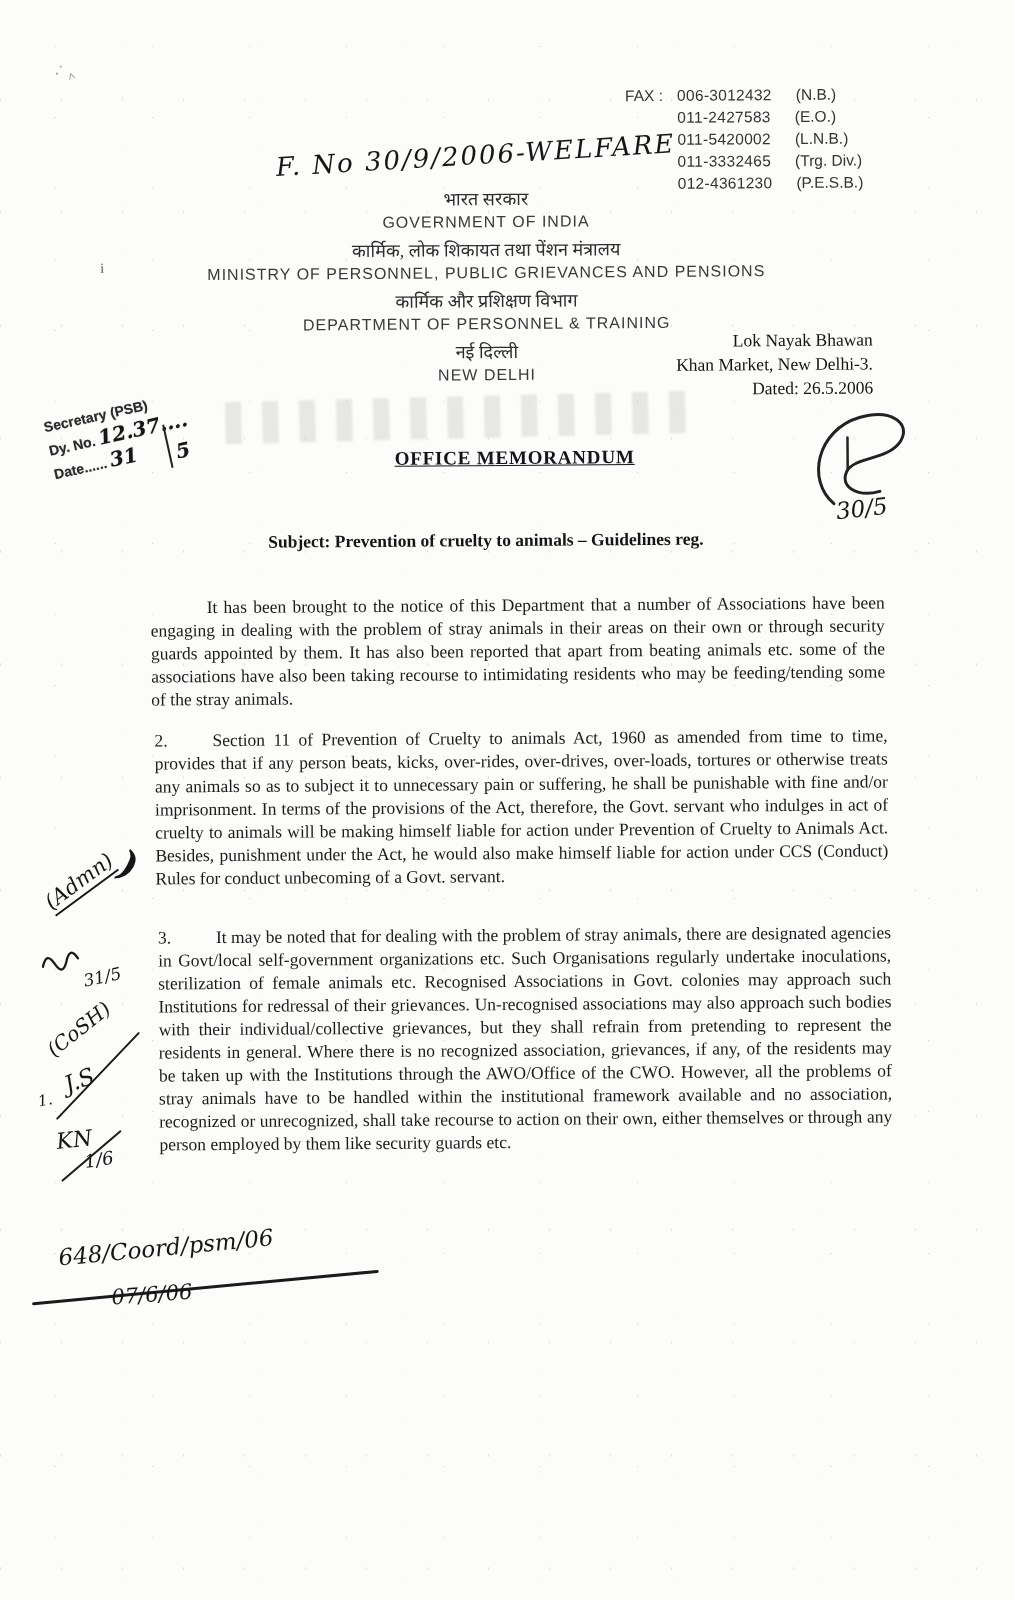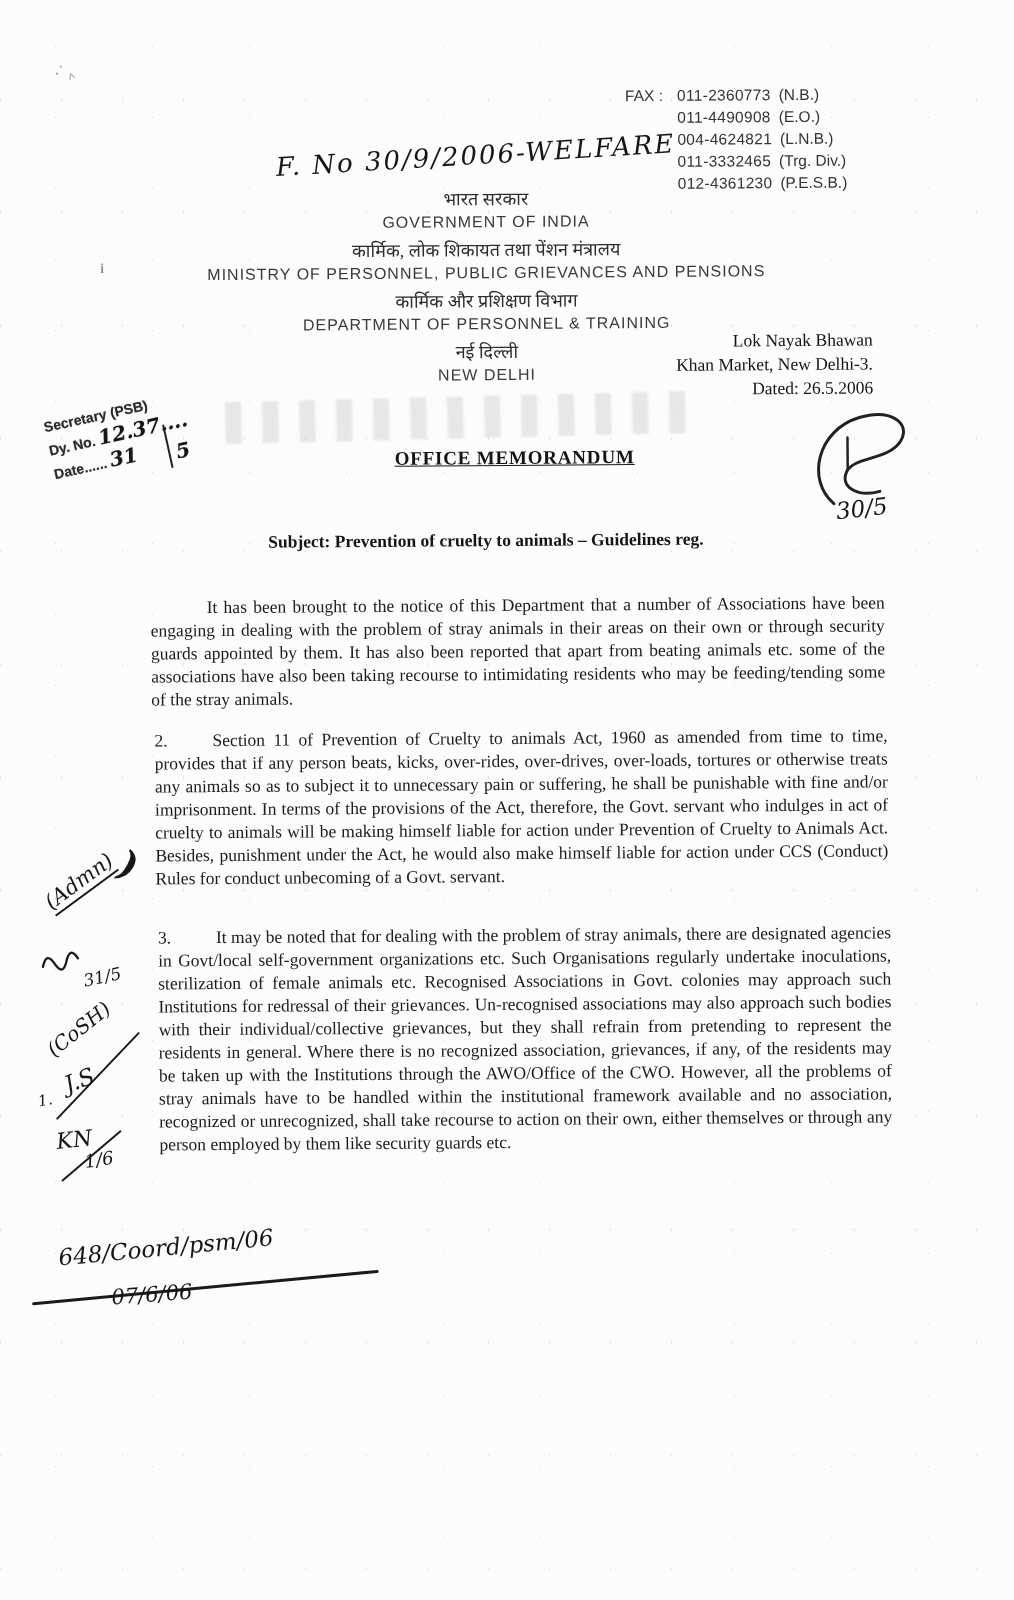--- a/index.html
+++ b/index.html
@@ -19,21 +19,21 @@
     opacity:.55;
   }
   .scan{position:absolute;inset:0;transform:rotate(-0.4deg);}
   .abs{position:absolute;}
   
   .fax{left:630px;top:86px;font-family:"Liberation Sans",sans-serif;font-size:15.5px;line-height:22px;color:#333;white-space:nowrap;}
   .fax-row{display:flex;}
   .fax-label{width:52px;}
   .fax-pad{width:52px;}
   .fax-num{letter-spacing:.3px;}
-  .fax-dept{margin-left:8px;}
+  .fax-dept{margin-left:24px;}
   
   .hand{font-family:"DejaVu Serif",serif;font-style:italic;color:#161616;}
   .file-no{left:280px;top:140px;font-size:26px;letter-spacing:2px;transform:rotate(-3deg);white-space:nowrap;}
   
   .letterhead{left:117px;top:186px;width:746px;text-align:center;}
   .lh-hi{font-size:18px;color:#2d2d2d;}
   .lh-en{font-family:"Liberation Sans",sans-serif;font-size:16px;letter-spacing:1px;color:#3a3a3a;margin-top:3px;}
   .lh-gap{margin-top:6px;}
   
   .addr{left:640px;top:330px;width:236px;text-align:right;font-size:17.5px;line-height:24px;color:#141414;}
@@ -86,31 +86,31 @@
 <div class="page">
   <div class="scan">
 
     <div class="abs smudge1"></div>
     <div class="abs smudge2">·˙‸</div>
     <div class="abs stray-i">i</div>
 
     <div class="abs fax">
       <div class="fax-row">
         <span class="fax-label">FAX :</span>
-        <span class="fax-num">011-2360773</span>
+        <span class="fax-num">006-3012432</span>
         <span class="fax-dept">(N.B.)</span>
       </div>
       <div class="fax-row">
         <span class="fax-pad"></span>
-        <span class="fax-num">011-4490908</span>
+        <span class="fax-num">011-2427583</span>
         <span class="fax-dept">(E.O.)</span>
       </div>
       <div class="fax-row">
         <span class="fax-pad"></span>
-        <span class="fax-num">004-4624821</span>
+        <span class="fax-num">011-5420002</span>
         <span class="fax-dept">(L.N.B.)</span>
       </div>
       <div class="fax-row">
         <span class="fax-pad"></span>
         <span class="fax-num">011-3332465</span>
         <span class="fax-dept">(Trg. Div.)</span>
       </div>
       <div class="fax-row">
         <span class="fax-pad"></span>
         <span class="fax-num">012-4361230</span>

